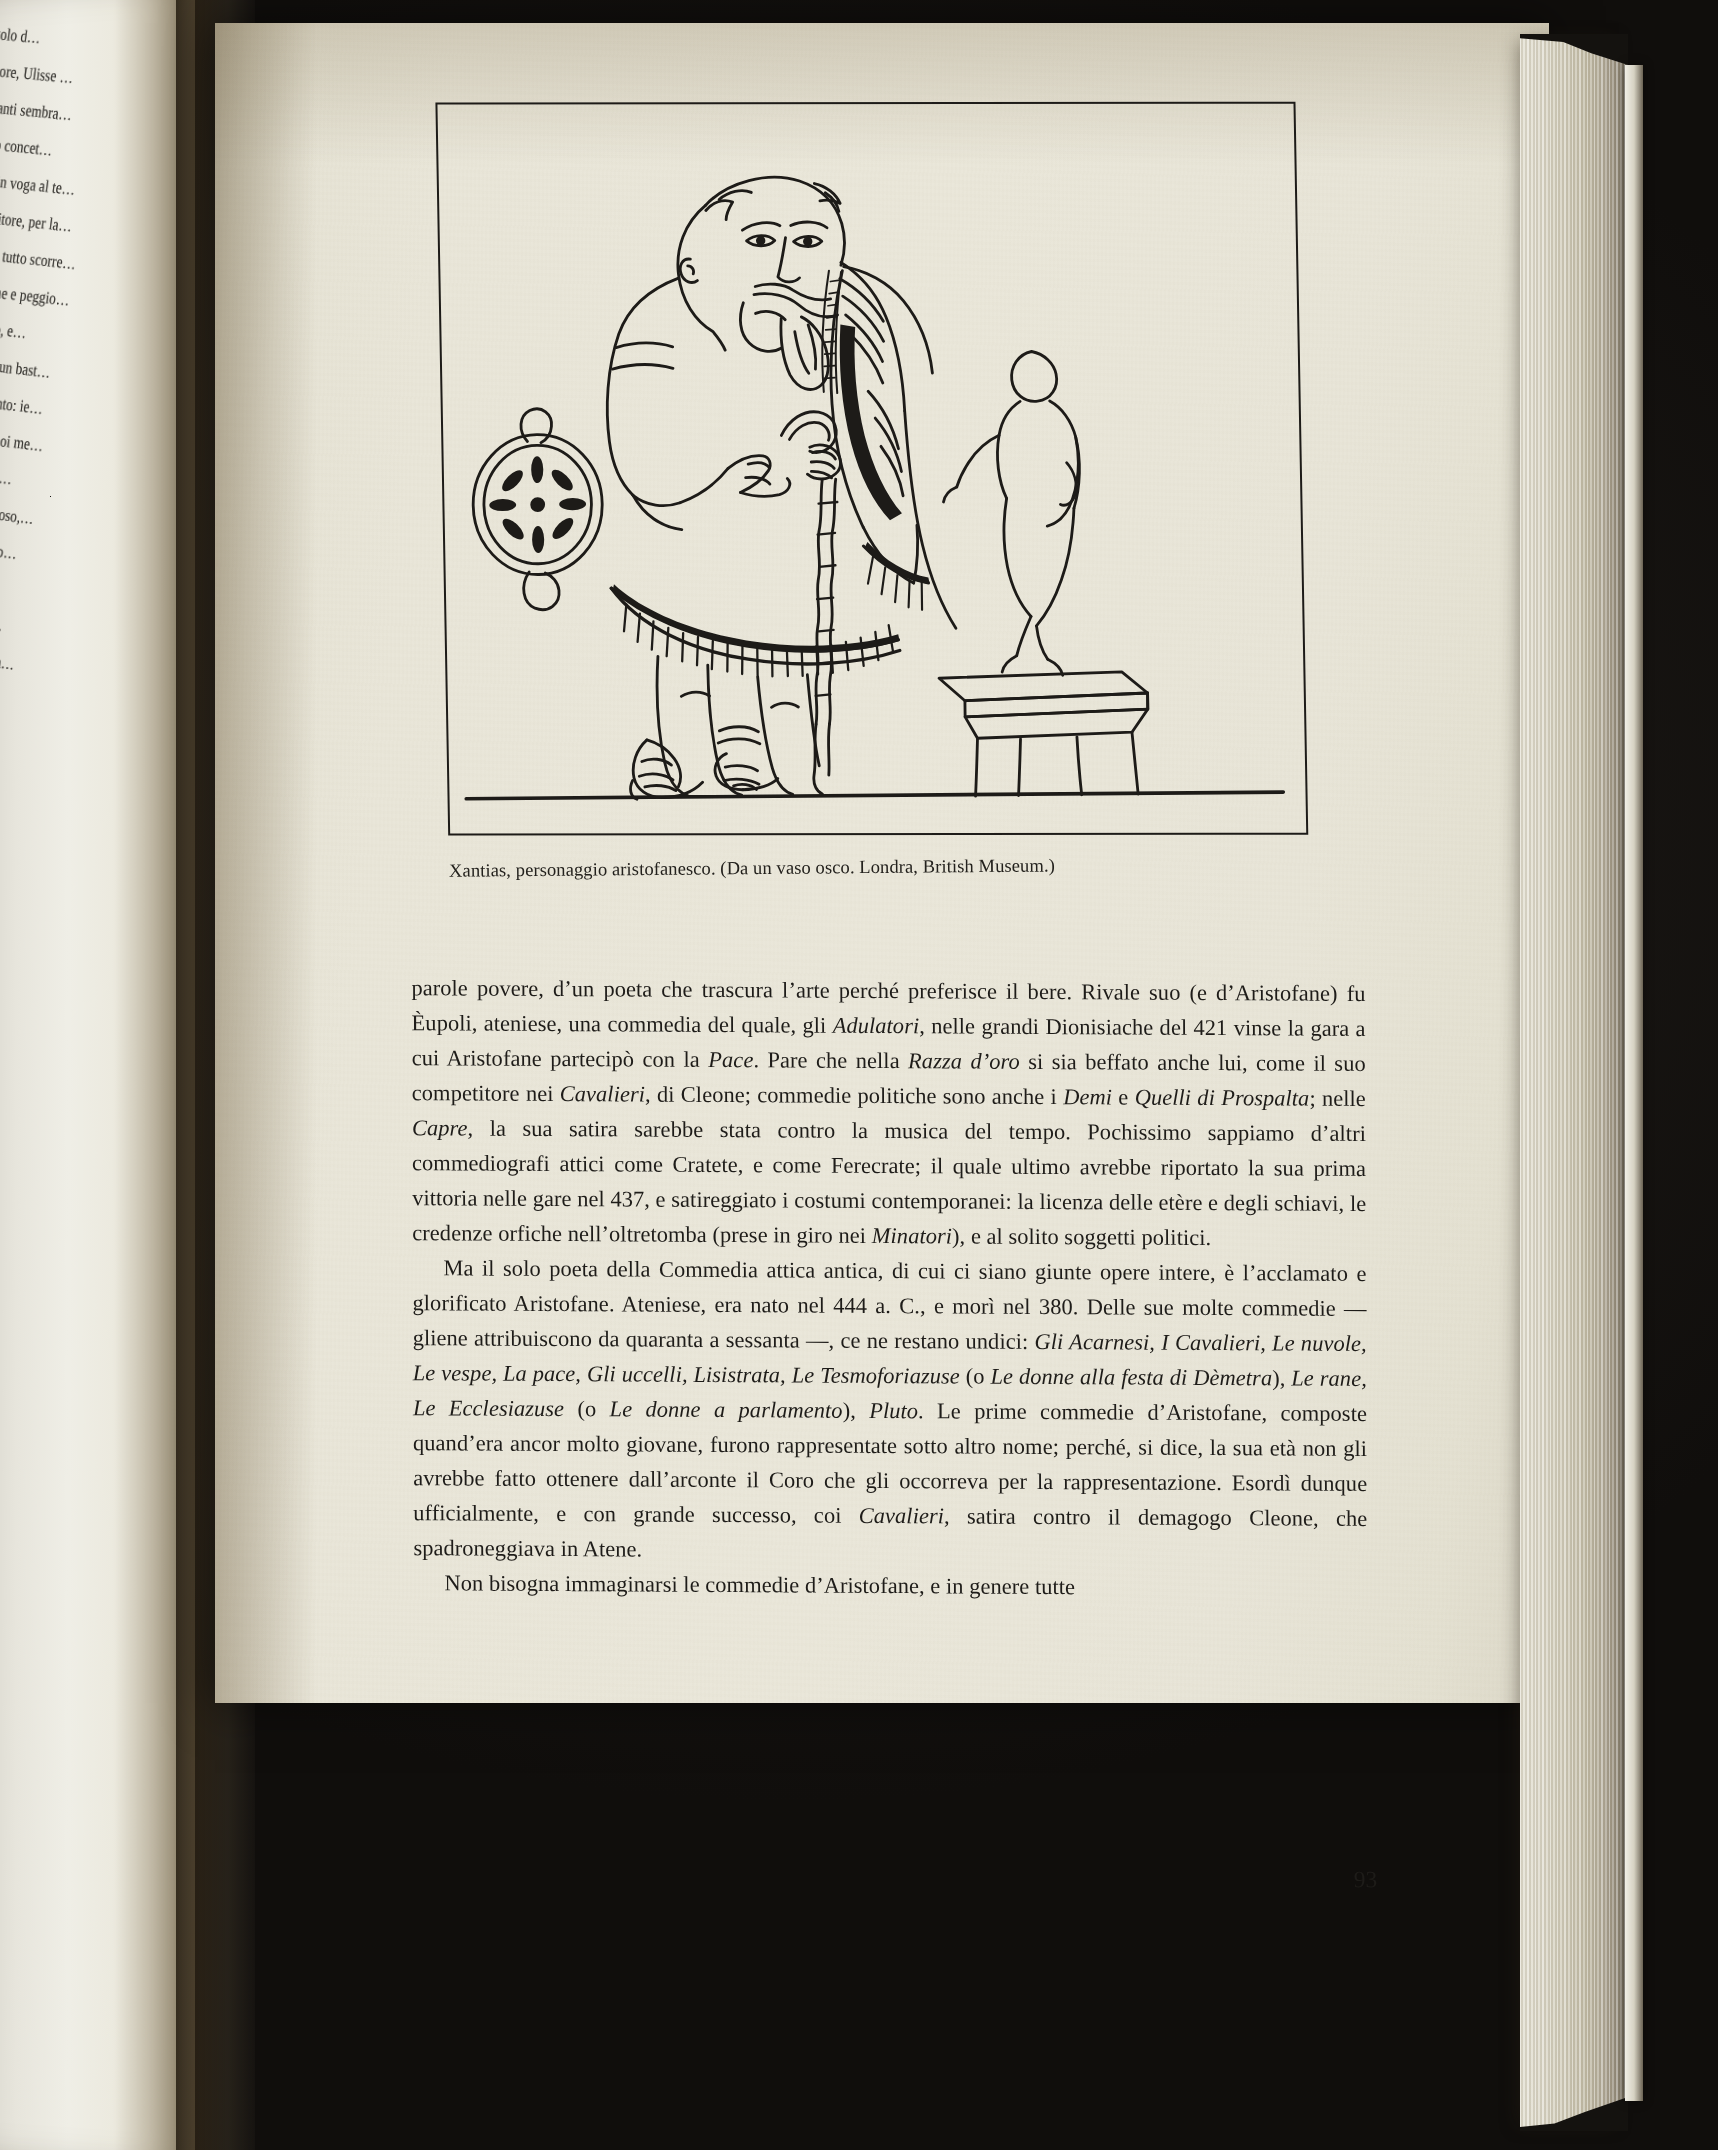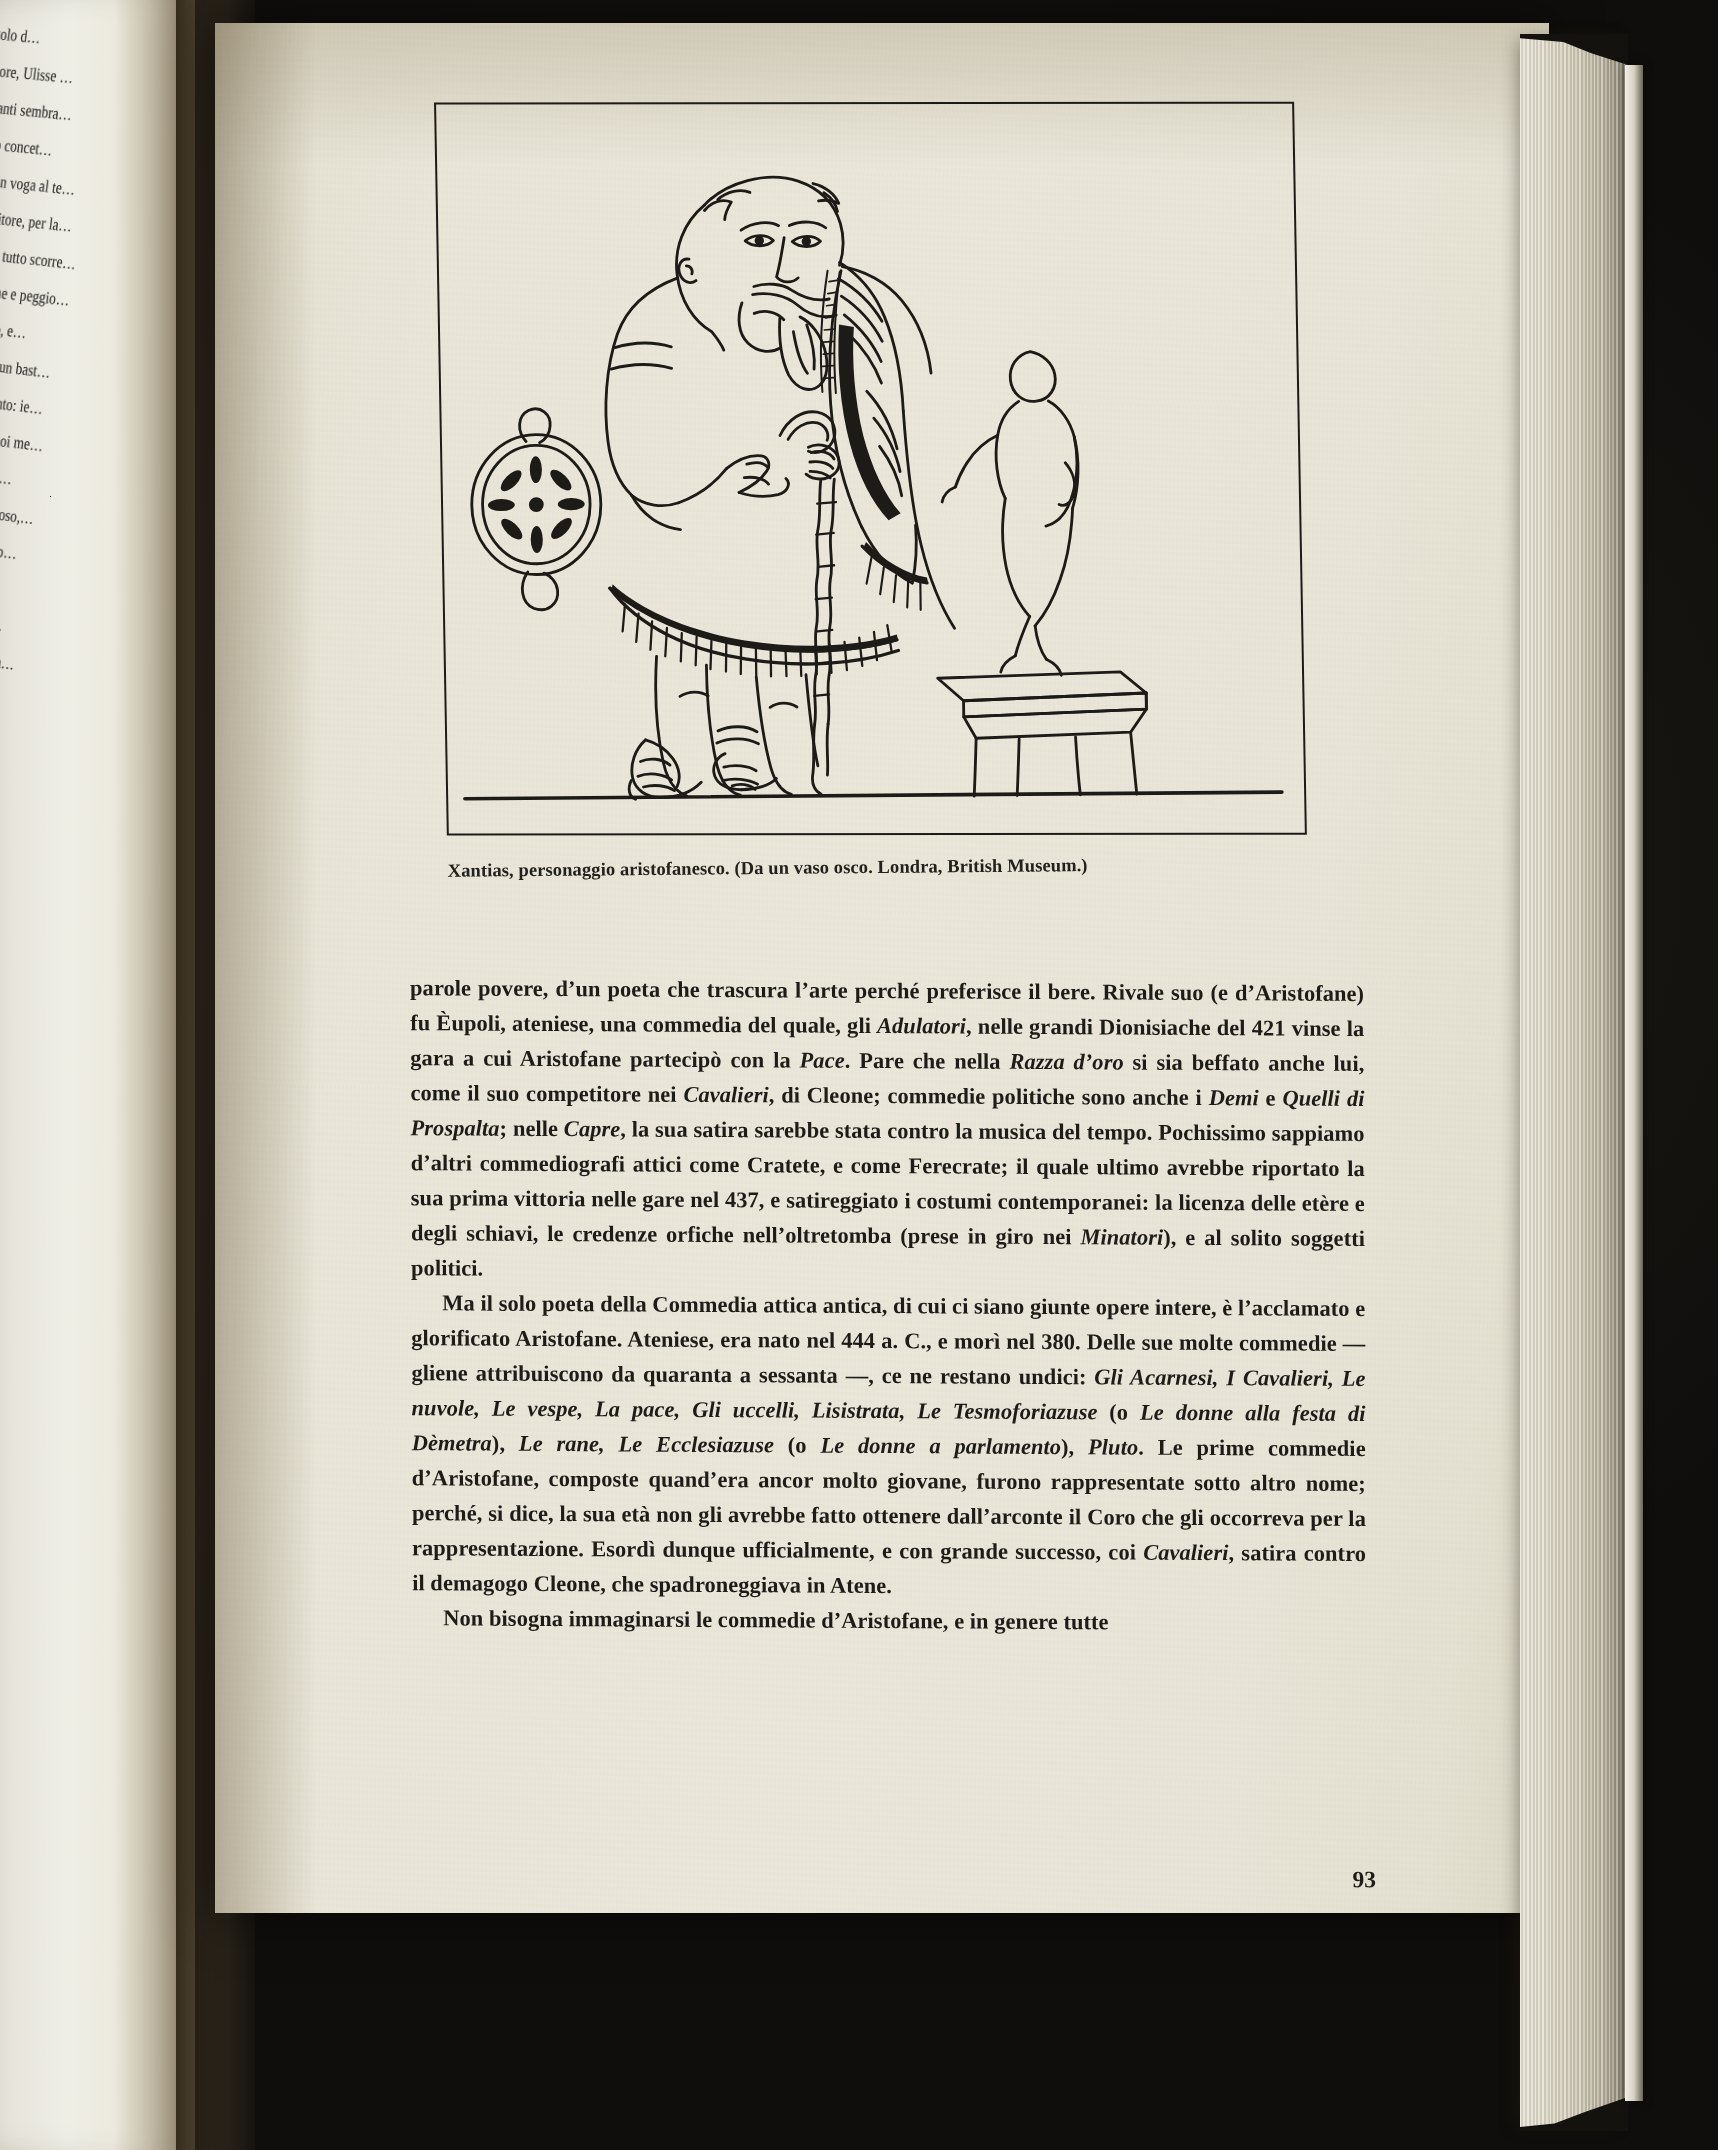--- a/index.html
+++ b/index.html
@@ -59,27 +59,26 @@
     background:linear-gradient(90deg,
       rgba(38,30,18,.88) 0%, rgba(60,48,30,.55) 32%,
       rgba(120,104,76,.22) 66%, rgba(170,158,132,.04) 100%);
     pointer-events:none;
   }
 
   
   #recto{
     position:absolute;
     left:215px; top:23px;
-    width:1334px; height:1890px;
+    width:1334px; height:1680px;
     background:
       linear-gradient(96deg,
         #cfccbe 0%, #dedbcc 2.6%, #e6e3d5 6%, #e9e6d9 16%,
         #eae7da 50%, #e8e5d8 78%, #e4e1d2 92%, #dcd8c8 100%);
     box-shadow:0 0 47px rgba(0,0,0,.55);
-    font-weight:bold;
   }
   #recto .paper-grain{
     position:absolute; inset:0;
     background:
       repeating-linear-gradient(91deg, rgba(255,255,255,.035) 0 2px, rgba(130,120,96,.02) 2px 4px),
       repeating-linear-gradient(2deg, rgba(255,255,255,.02) 0 3.4px, rgba(120,110,88,.016) 3.4px 6.7px);
     mix-blend-mode:multiply;
     opacity:.65;
     pointer-events:none;
   }

